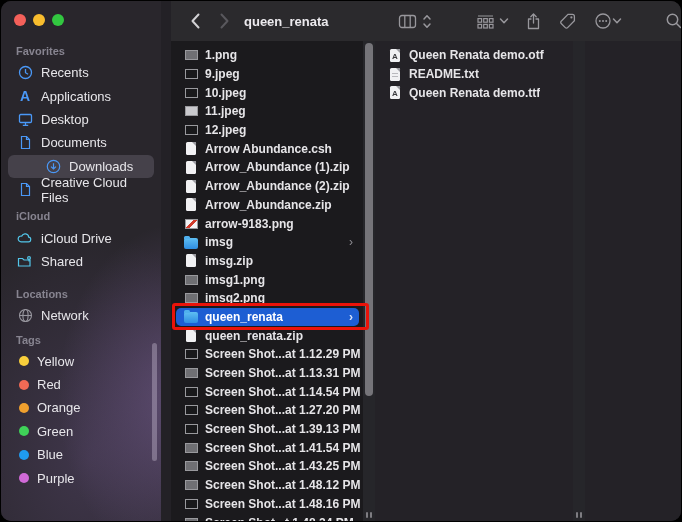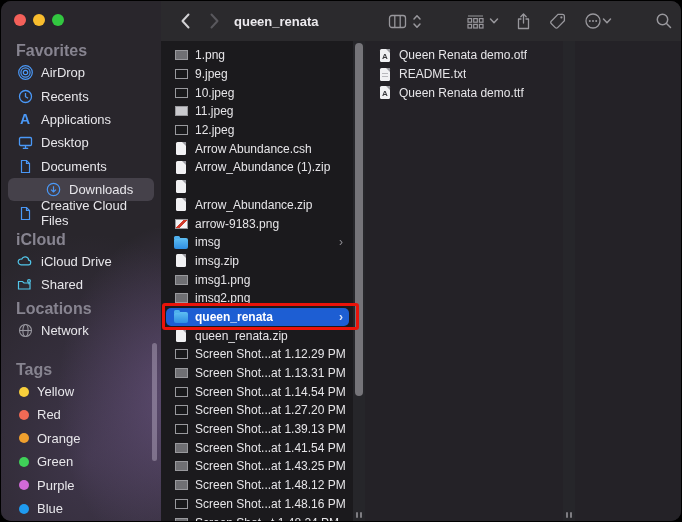--- a/index.html
+++ b/index.html
@@ -12,55 +12,55 @@
     background-color:#29262c;
     background-image:
       radial-gradient(ellipse 170px 240px at 112% 76%, rgba(128,100,158,.55), rgba(128,100,158,0) 72%),
       radial-gradient(ellipse 220px 300px at 55% 88%, rgba(105,84,132,.35), rgba(105,84,132,0) 75%);
   }
   .tl{position:absolute;top:13px;width:12px;height:12px;border-radius:50%;}
   .tl.r{left:13px;background:#f4605a;}
   .tl.y{left:32px;background:#f9bd2e;}
   .tl.g{left:51px;background:#32c740;}
   .sec-h{height:20px;display:flex;align-items:center;padding-left:15px;
-         font-size:16px;font-weight:700;color:#878490;}
+         font-size:11px;font-weight:700;color:#878490;}
   .s-item{height:23.4px;display:flex;align-items:center;gap:8px;margin:0 7px;
           padding-left:9px;border-radius:6px;font-size:13px;color:#e7e6ea;}
   .s-item.on{background:#45414a;padding-left:37px;}
   .s-ic{width:16px;height:16px;display:flex;align-items:center;justify-content:center;flex:0 0 16px;}
   .s-ic svg{display:block;}
   .appA{font-weight:700;font-size:14px;color:#4a98f7;line-height:1;}
   .dot{width:10px;height:10px;border-radius:50%;margin-left:2px;flex:0 0 10px;}
   .side-scroll{position:absolute;right:4px;top:342px;width:5px;height:118px;
                border-radius:3px;background:rgba(205,195,215,.38);}
   .sb-pad{padding-top:40px;}
 
   
-  .main{position:absolute;left:160px;top:0;right:0;height:100%;}
+  .main{position:absolute;left:170px;top:0;right:0;height:100%;}
   .toolbar{position:absolute;left:0;top:0;right:0;height:40px;background:#2b2a2d;
            border-bottom:1px solid rgba(0,0,0,.25);}
   .tb{position:absolute;top:0;height:40px;display:flex;align-items:center;justify-content:center;}
   .tb svg{display:block;}
   .title{position:absolute;left:73px;top:0;height:40px;display:flex;align-items:center;
          font-size:13px;font-weight:700;color:#eceaee;}
 
   .content{position:absolute;left:0;top:40px;right:0;bottom:0;}
   .col2{position:absolute;left:0;top:0;width:192px;height:100%;background:#1b1a1d;padding-top:5px;box-sizing:border-box;}
   .divider{position:absolute;top:0;width:12px;height:100%;background:#26262a;}
   .div1{left:192px;} .div2{left:402px;}
   .col3{position:absolute;left:204px;top:0;width:198px;height:100%;background:#242227;padding-top:5px;box-sizing:border-box;}
   .col4{position:absolute;left:414px;top:0;right:0;height:100%;background:#242227;}
   .vscroll{position:absolute;left:2px;top:2px;width:8px;height:353px;border-radius:4px;background:#757479;}
   .grab{position:absolute;bottom:3px;left:2px;width:8px;height:6px;display:flex;gap:2px;justify-content:center;}
   .grab i{width:2px;height:6px;background:#7e7d82;border-radius:1px;}
 
   
   .row{height:18.7px;display:flex;align-items:center;gap:7px;padding-left:13px;
        font-size:12px;color:#e6e5e8;white-space:nowrap;}
-  .row .nm{overflow:hidden;text-overflow:ellipsis;}
+  .row .nm{overflow:hidden;text-overflow:ellipsis;font-weight:bold;}
   .row .chev{margin-left:auto;padding-right:10px;font-size:12px;color:#8e8d92;line-height:1;}
   .row.sel{background:#1d5ed3;border-radius:5px;margin:0 4px 0 5px;padding-left:8px;color:#ffffff;font-weight:700;}
   .row.sel .chev{color:#d5e2fb;padding-right:6px;}
 
   
   .fic{flex:0 0 14px;width:14px;display:flex;justify-content:center;}
   .doc{width:10px;height:13px;background:#f1f1f3;border-radius:1.5px;position:relative;}
   .doc::before{content:"";position:absolute;right:0;top:0;border-style:solid;
                border-width:0 4px 4px 0;border-color:transparent #9a9aa0 transparent transparent;}
   .doc.fontA::after{content:"A";position:absolute;left:0;right:0;top:3px;text-align:center;
@@ -88,32 +88,20 @@
 <div class="window">
 
   <div class="sidebar">
     <span class="tl r"></span>
     <span class="tl y"></span>
     <span class="tl g"></span>
 
     <div class="sb-pad">
       <div class="sec-h">Favorites</div>
 
-      <div class="s-item">
-        <span class="s-ic">
-          <svg width="15" height="15" viewBox="0 0 15 15">
-              <g fill="none" stroke="#4a98f7" stroke-width="1.2">
-                <circle cx="7.5" cy="7.5" r="2.2"></circle>
-                <circle cx="7.5" cy="7.5" r="4.6"></circle>
-                <circle cx="7.5" cy="7.5" r="6.8"></circle>
-              </g>
-            </svg>
-        </span>
-        <span>AirDrop</span>
-      </div>
 
       <div class="s-item">
         <span class="s-ic">
           <svg width="15" height="15" viewBox="0 0 15 15">
               <g fill="none" stroke="#4a98f7" stroke-width="1.3">
                 <circle cx="7.5" cy="7.5" r="6"></circle>
                 <path d="M7.5 4v3.7l2.6 1.5"></path>
               </g>
             </svg>
         </span>
@@ -192,60 +180,60 @@
               <g fill="none" stroke="#52c6ea" stroke-width="1.2">
                 <path d="M1.5 4.5h4l1.5 1.5h6v6h-11.5z"></path>
                 <circle cx="12" cy="4" r="1.4"></circle>
                 <path d="M12 5.4v2.2"></path>
               </g>
             </svg>
         </span>
         <span>Shared</span>
       </div>
 
-      <div class="sec-h" style="margin-top:2px;">Locations</div>
+      <div class="sec-h" style="margin-top:11px;">Locations</div>
 
       <div class="s-item">
         <span class="s-ic">
           <svg width="15" height="15" viewBox="0 0 15 15">
               <g fill="none" stroke="#97969e" stroke-width="1.1">
                 <circle cx="7.5" cy="7.5" r="6"></circle>
                 <ellipse cx="7.5" cy="7.5" rx="2.6" ry="6"></ellipse>
                 <path d="M1.5 7.5h12"></path>
               </g>
             </svg>
         </span>
         <span>Network</span>
       </div>
 
-      <div class="sec-h" style="margin-top:18px;">Tags</div>
+      <div class="sec-h" style="margin-top:2px;">Tags</div>
 
       <div class="s-item">
         <span class="dot" style="background:#f8cf3c"></span>
         <span>Yellow</span>
       </div>
       <div class="s-item">
         <span class="dot" style="background:#f16a55"></span>
         <span>Red</span>
       </div>
       <div class="s-item">
         <span class="dot" style="background:#f0a02e"></span>
         <span>Orange</span>
       </div>
       <div class="s-item">
         <span class="dot" style="background:#3fd158"></span>
         <span>Green</span>
       </div>
       <div class="s-item">
+        <span class="dot" style="background:#1f9bf0"></span>
+        <span>Blue</span>
+      </div>
+      <div class="s-item">
         <span class="dot" style="background:#d16ad8"></span>
         <span>Purple</span>
-      </div>
-      <div class="s-item">
-        <span class="dot" style="background:#1f9bf0"></span>
-        <span>Blue</span>
       </div>
     </div>
 
     <div class="side-scroll"></div>
   </div>
 
   <div class="main">
 
     <div class="toolbar">
       <span class="tb" style="left:15px;width:18px;">
@@ -385,20 +373,21 @@
         <div class="row">
             <span class="fic">
               <span class="doc"></span>
             </span>
             <span class="nm">Arrow_Abundance (1).zip</span>
           </div>
         <div class="row">
             <span class="fic">
               <span class="doc"></span>
             </span>
+            <span class="nm">Arrow_Abundance (2).zip</span>
           </div>
         <div class="row">
             <span class="fic">
               <span class="doc"></span>
             </span>
             <span class="nm">Arrow_Abundance.zip</span>
           </div>
         <div class="row">
             <span class="fic">
               <span class="th redar"></span>

